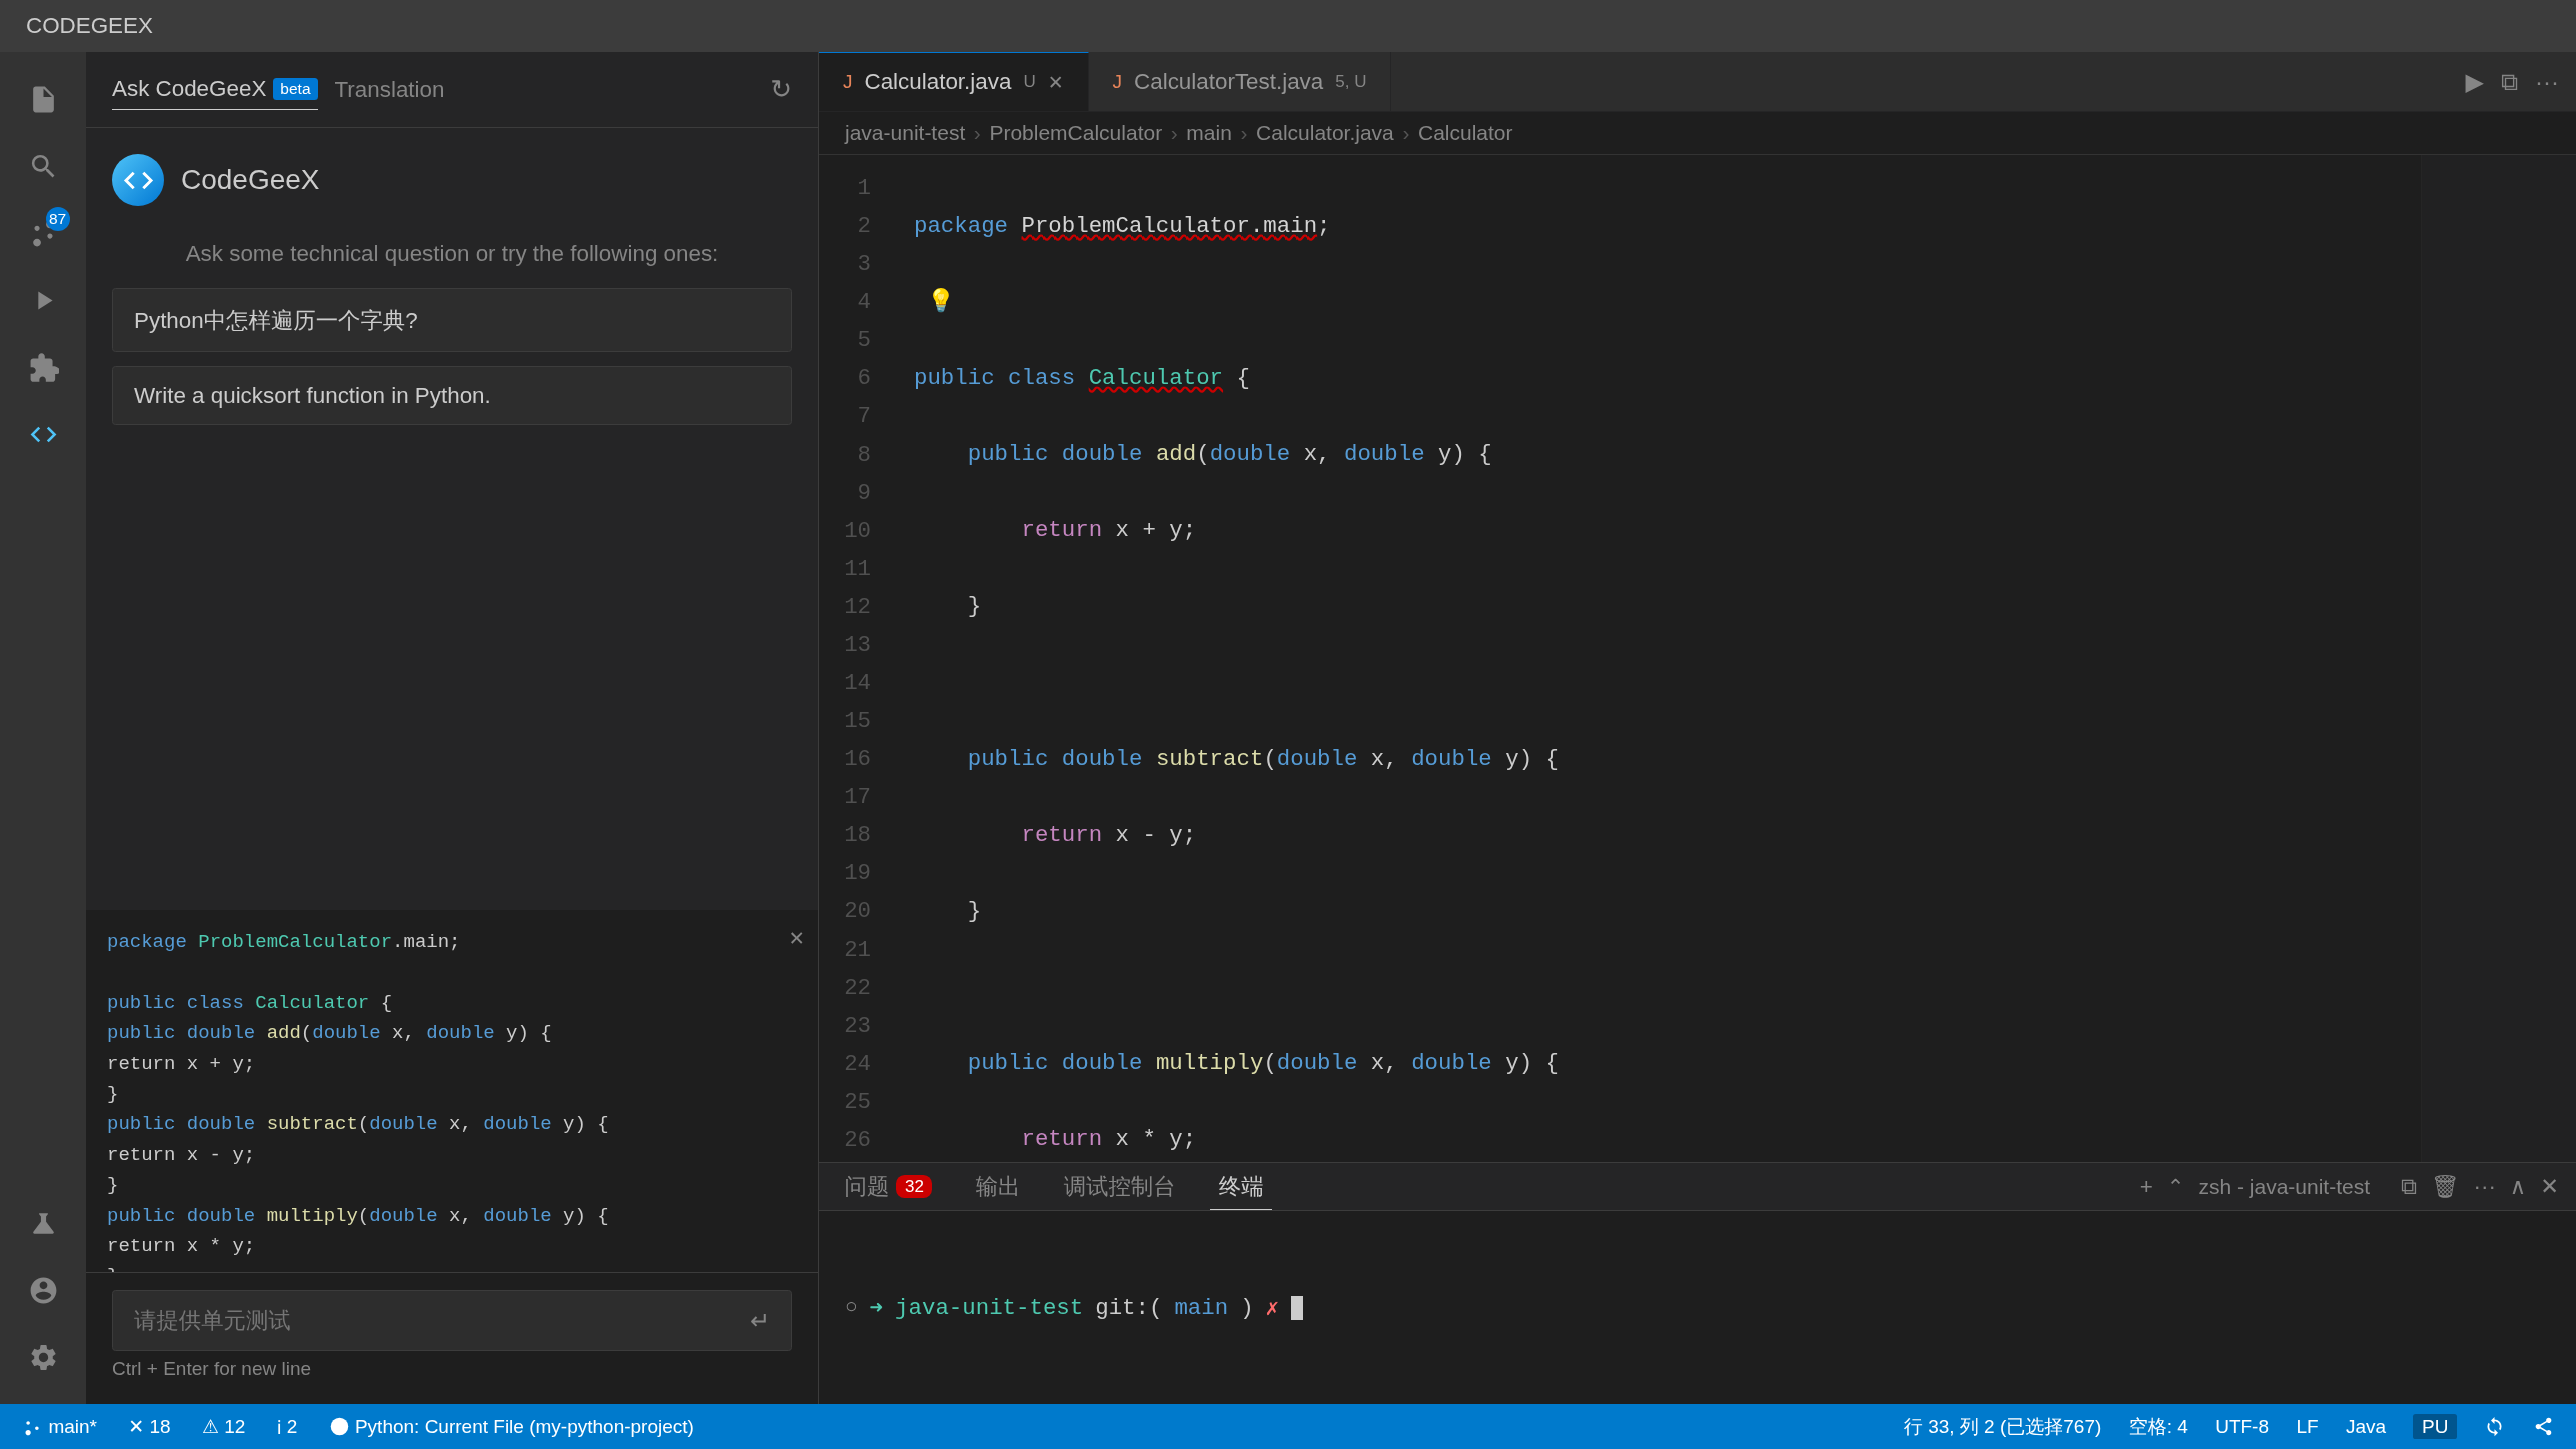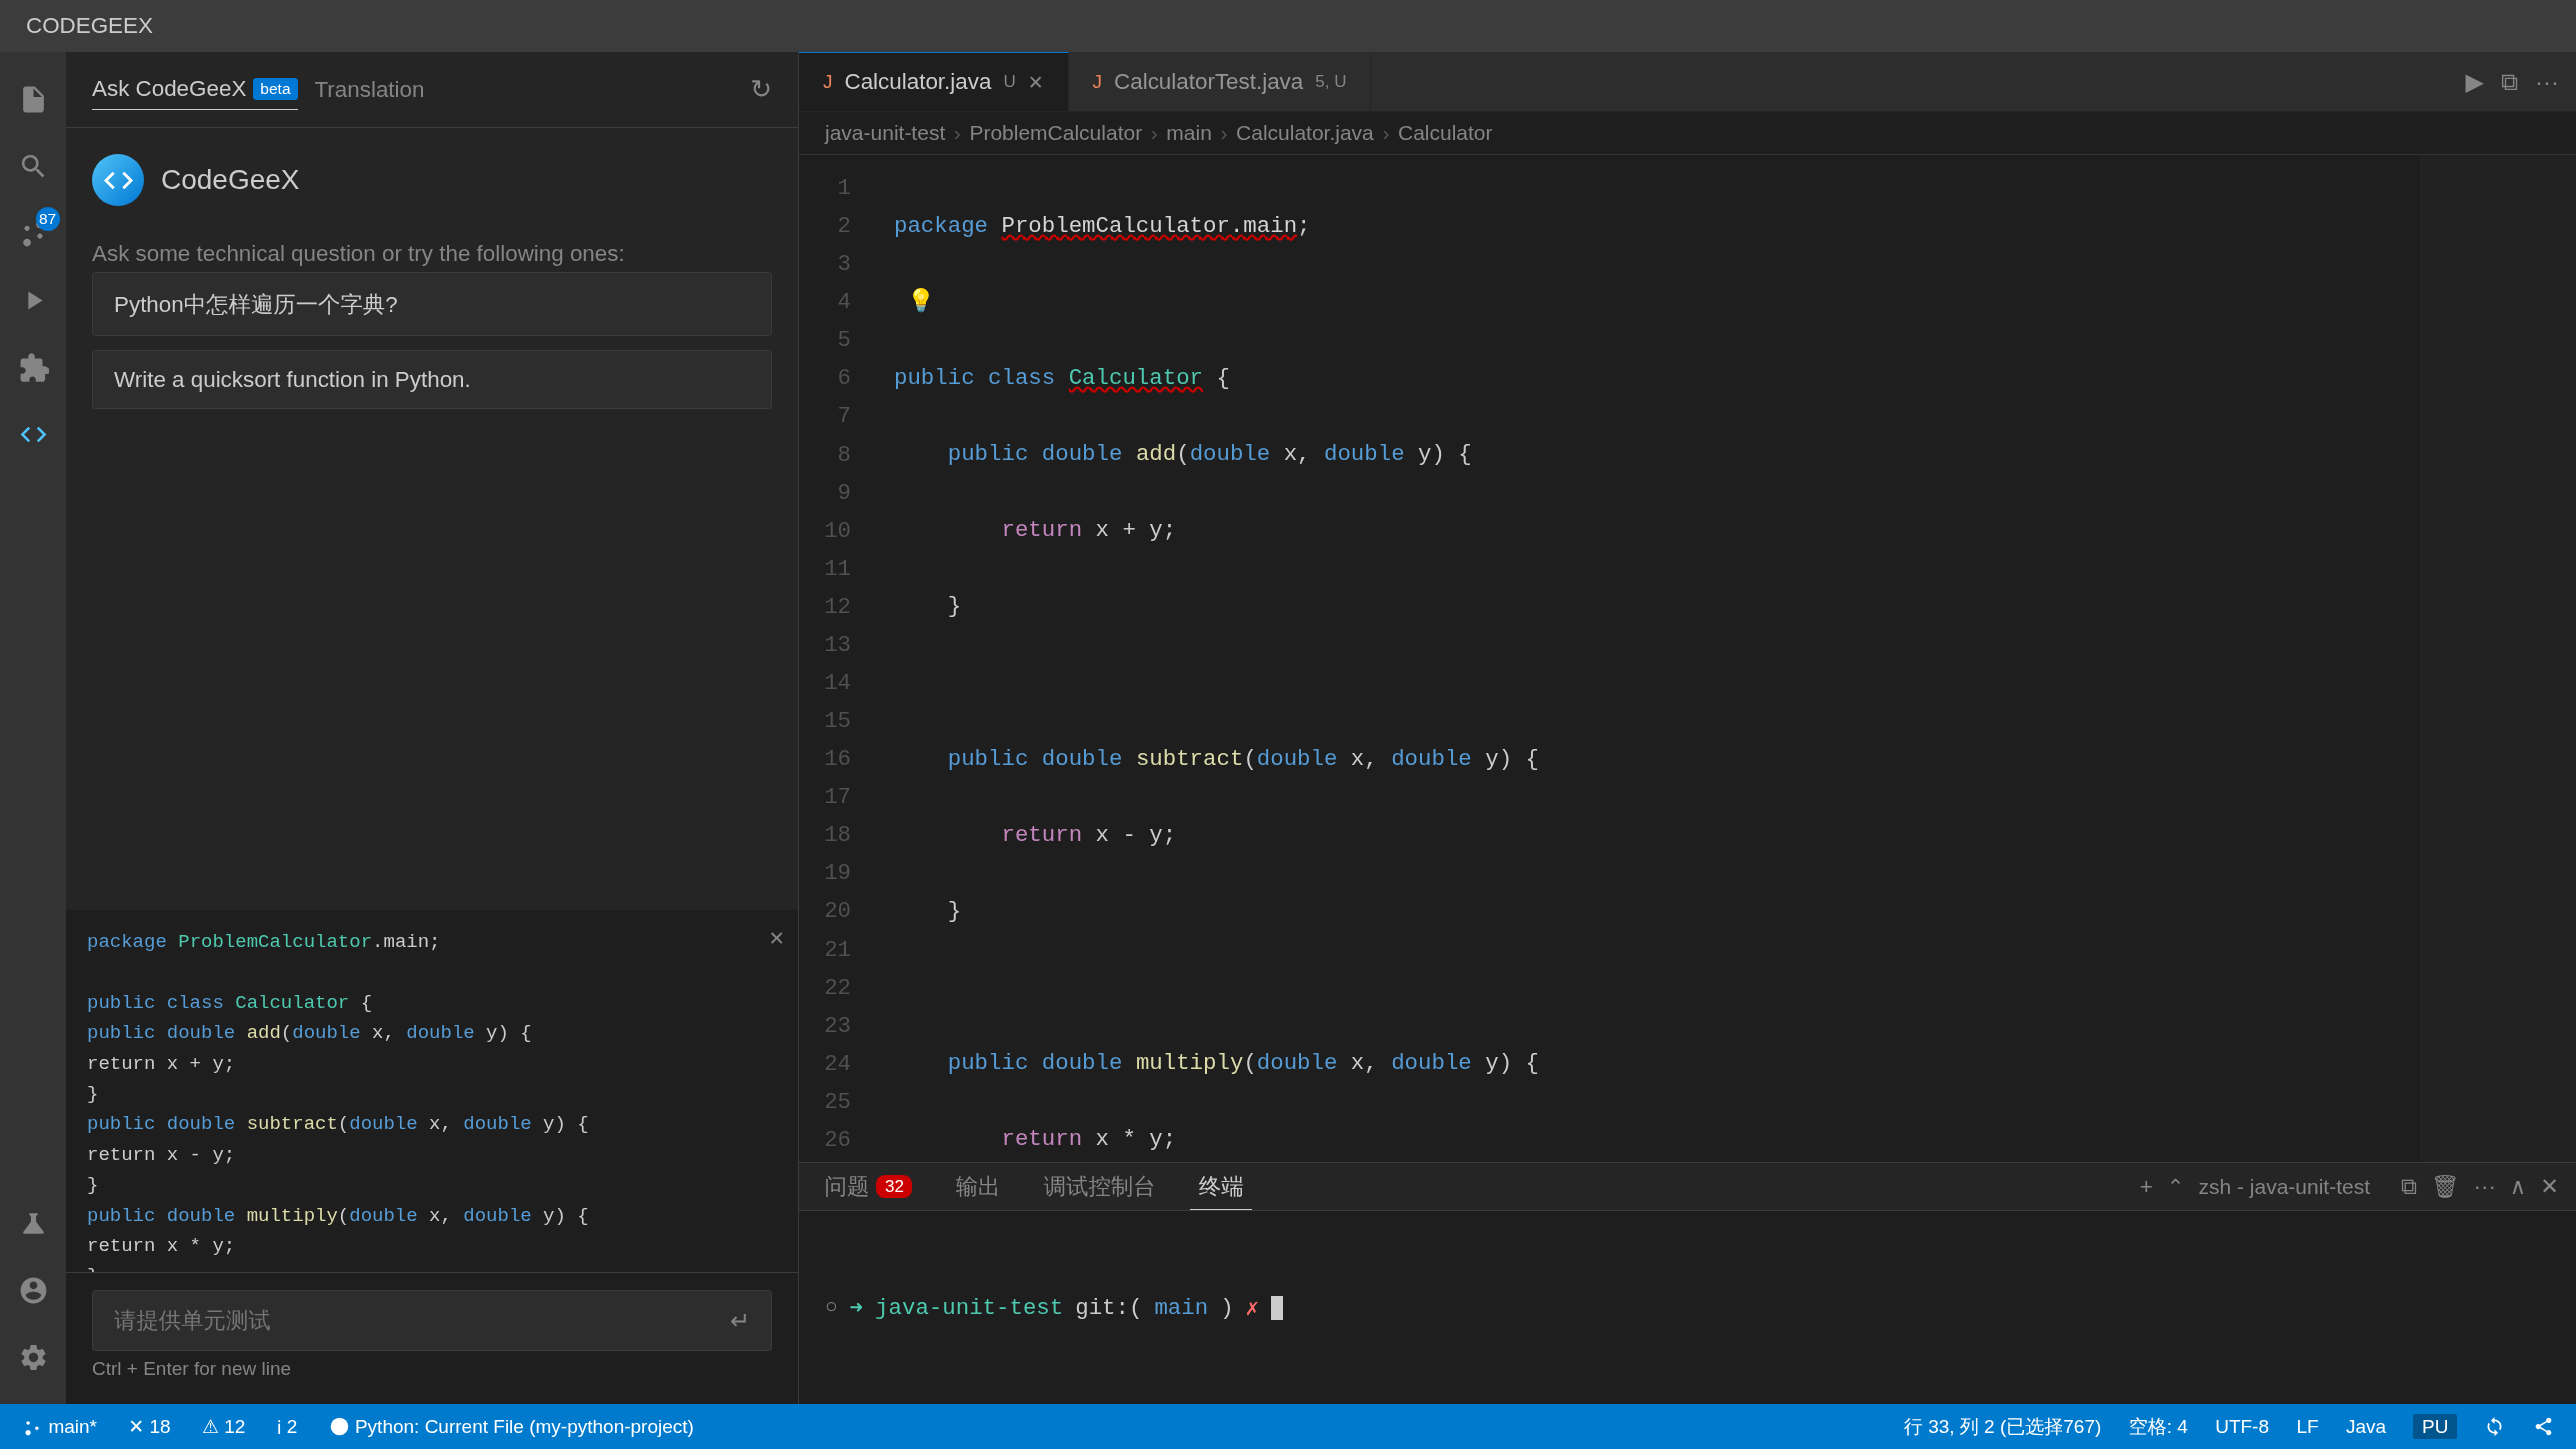--- a/index.html
+++ b/index.html
@@ -31,21 +31,21 @@
     }
 
     .main-layout {
       display: flex;
       flex: 1;
       overflow: hidden;
     }
 
     
     .activity-bar {
-      width: 66px;
+      width: 86px;
       background: #333333;
       display: flex;
       flex-direction: column;
       align-items: center;
       padding-top: 17px;
       gap: 7px;
     }
 
     .activity-icon {
       width: 60px;
@@ -168,21 +168,22 @@
 
     .codegeeex-name {
       font-size: 28px;
       color: #cccccc;
       font-weight: 500;
     }
 
     .suggestion-text {
       font-size: 22.4px;
       color: #858585;
-      margin-bottom: 5px;
+      margin-bottom: 21px;
+      text-align: center;
     }
 
     .suggestion-btn {
       background: #2d2d2d;
       border: 0.9px solid #3c3c3c;
       color: #cccccc;
       padding: 15.5px 21px;
       margin-bottom: 14px;
       cursor: pointer;
       text-align: left;

